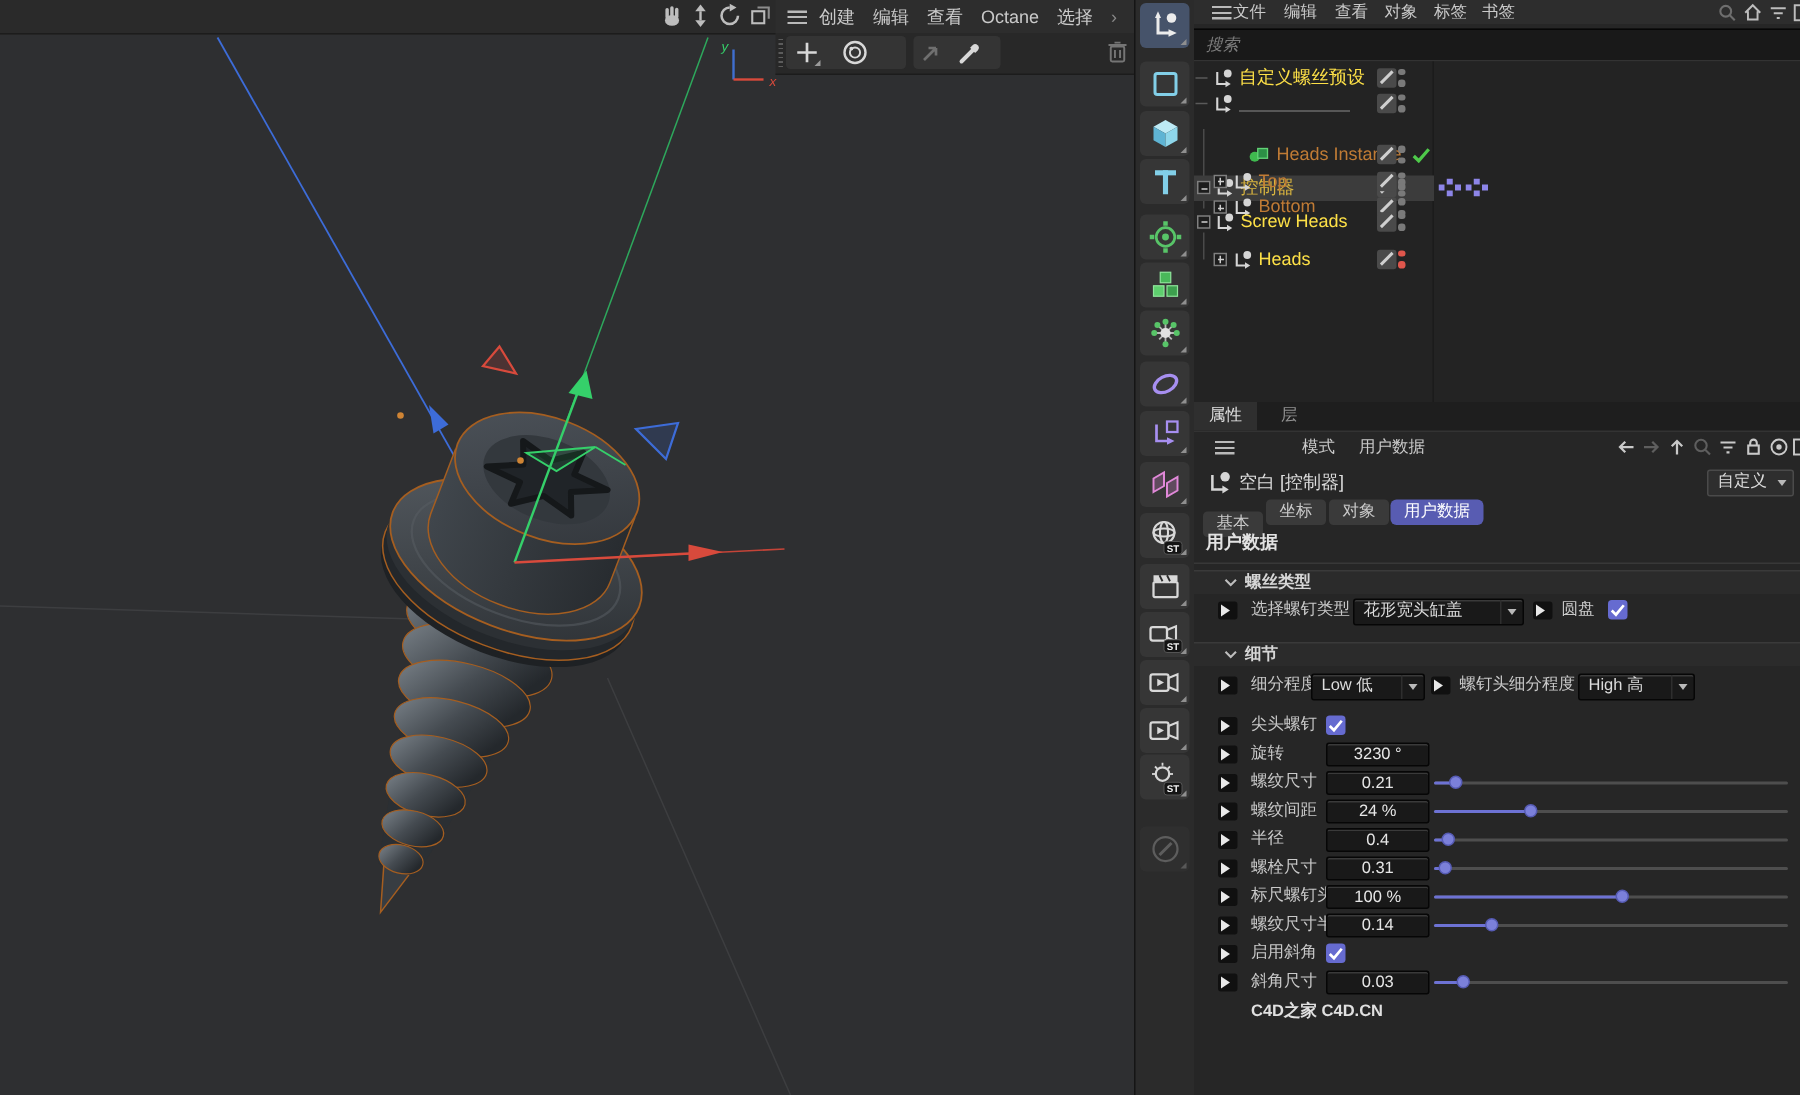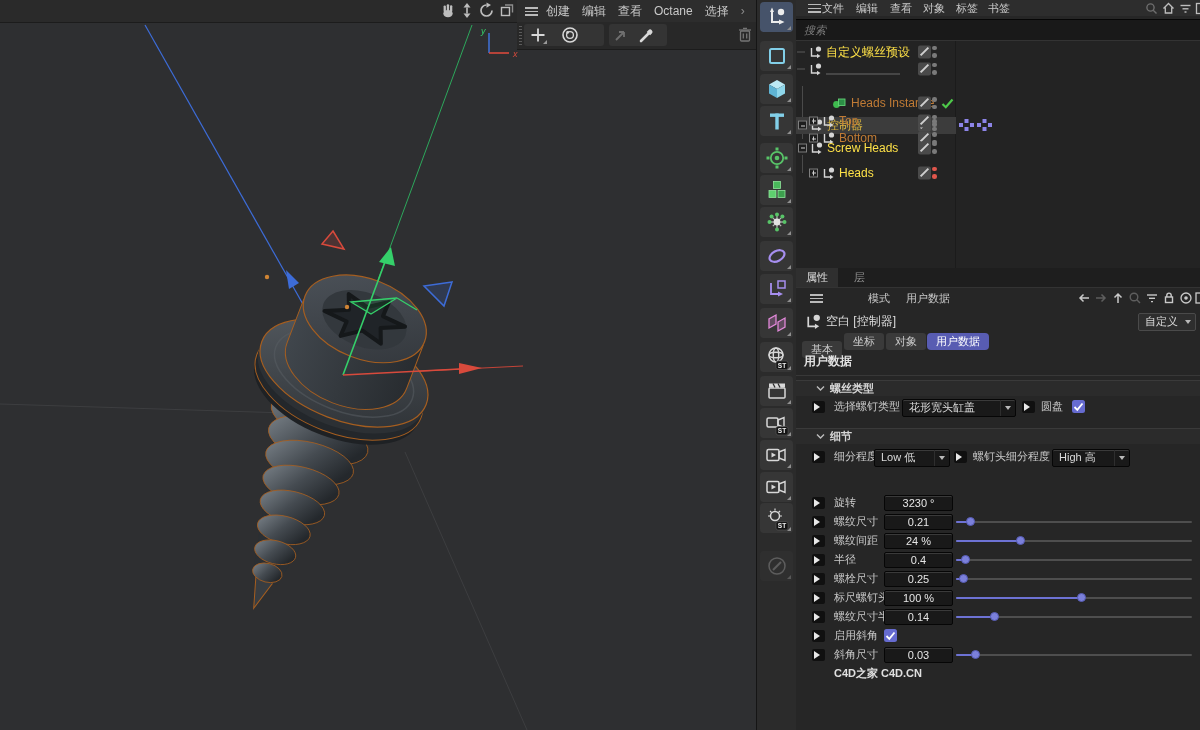--- a/index.html
+++ b/index.html
@@ -728,20 +728,29 @@
           <span class="darr"></span>
       </div>
       <span class="port" style="left:158px;"></span>
       <span class="plabel" style="left:177px;">螺钉头细分程度</span>
       <div class="dd" style="left:256px;top:2px;width:76px;">
         <span class="dtext">High 高</span>
           <span class="darr"></span>
       </div>
     </div>
 
+    <div class="prow" style="top:474px;">
+      <span class="port"></span>
+      <span class="plabel">尖头螺钉</span>
+      <span class="checkbox">
+          <svg width="13" height="13" viewBox="0 0 13 13">
+            <polyline points="2.5,7 5.3,9.8 10.5,3.5" fill="none" stroke="#fff" stroke-width="1.8"></polyline>
+          </svg>
+        </span>
+    </div>
     <div class="prow" style="top:493px;">
       <span class="port"></span>
       <span class="plabel">旋转</span>
       <span class="pvalue">3230 °</span>
     </div>
     <div class="prow" style="top:512px;">
       <span class="port"></span>
       <span class="plabel">螺纹尺寸</span>
       <span class="pvalue">0.21</span>
       <span class="slider">
@@ -766,21 +775,21 @@
       <span class="pvalue">0.4</span>
       <span class="slider">
           <span class="track"></span>
           <span class="fill" style="width: 4%;"></span>
           <span class="knob" style="left: calc(4% - 4px);"></span>
         </span>
     </div>
     <div class="prow" style="top:569px;">
       <span class="port"></span>
       <span class="plabel">螺栓尺寸</span>
-      <span class="pvalue">0.25</span>
+      <span class="pvalue">0.31</span>
       <span class="slider">
           <span class="track"></span>
           <span class="fill" style="width: 3%;"></span>
           <span class="knob" style="left: calc(3% - 4px);"></span>
         </span>
     </div>
     <div class="prow" style="top:588px;">
       <span class="port"></span>
       <span class="plabel">标尺螺钉头</span>
       <span class="pvalue">100 %</span>

